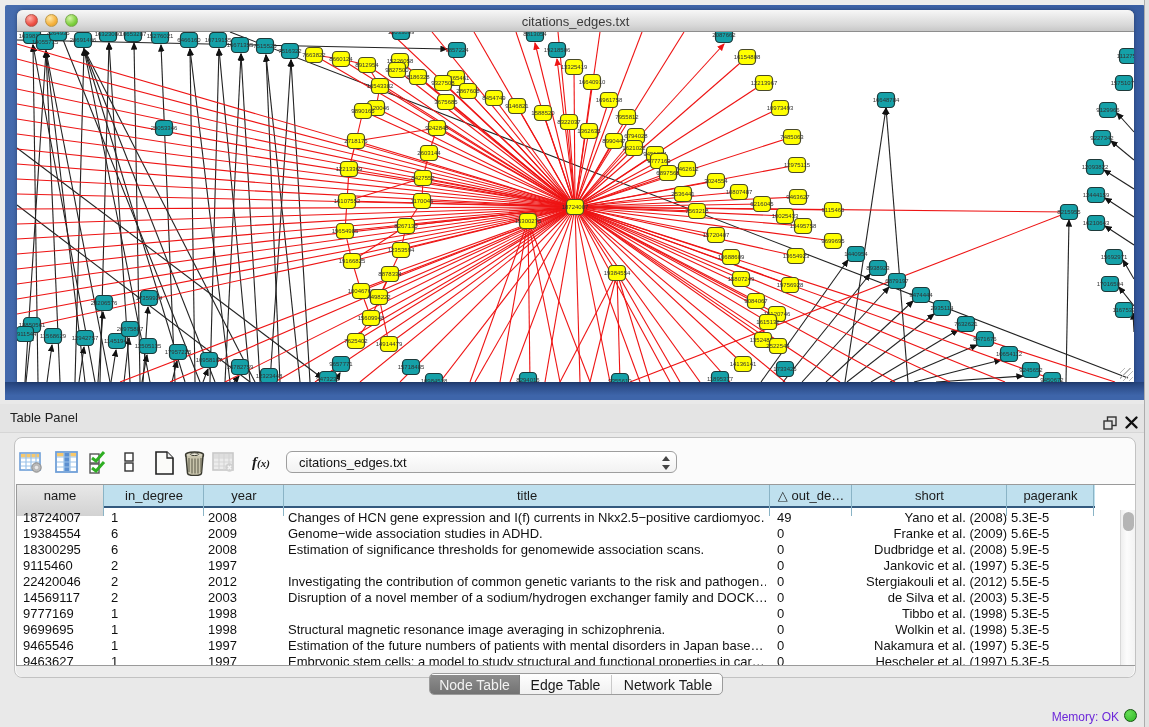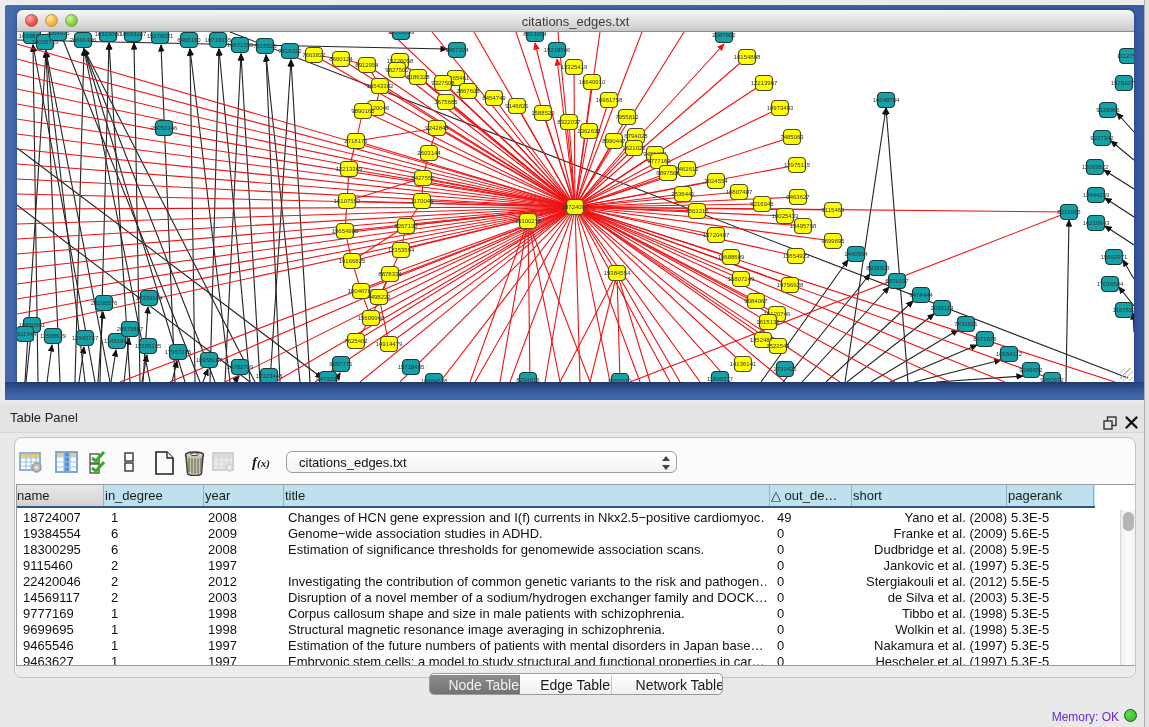--- a/index.html
+++ b/index.html
@@ -19,32 +19,32 @@
 #tphead .t{position:absolute;left:10px;top:6px;font-size:13px;color:#222}
 #flick{position:absolute;right:32px;top:12px;width:14px;height:14px}
 #closex{position:absolute;right:10px;top:11px;width:15px;height:15px}
 #panel{position:absolute;left:14px;top:37px;width:1122px;height:241px;background:#fbfbfb;border:1px solid #c2c2c2;border-radius:8px}
 .tbi{position:absolute;top:450px}
 #dd{position:absolute;left:286px;top:451px;width:391px;height:22px;border:1px solid #9e9e9e;border-radius:6px;background:linear-gradient(#fff,#f2f2f2);font-size:13px;color:#111;line-height:21px;padding-left:12px}
 #dd svg{position:absolute;right:5px;top:3px}
 
 #tbl{position:absolute;left:16px;top:484px;width:1119px;height:182px;background:#fff;border:1px solid #9a9a9a;border-right:none;overflow:hidden}
 #thead{position:absolute;left:0;top:0;width:1078px;height:23px;background:#bfe0ee;border-bottom:2px solid #33597e}
-#thead .th{position:absolute;top:0;height:21px;font-size:13px;color:#1b1b1b;line-height:21px;border-right:1px solid #8ab4c6}
+#thead .th{position:absolute;top:0;height:31px;font-size:13px;color:#1b1b1b;text-align:center;line-height:21px;border-right:1px solid #8ab4c6}
 #tbody{position:absolute;left:0;top:25px;width:1119px}
 .tr{position:relative;height:16px;font-size:13px;color:#101010;white-space:nowrap}
 .c{position:absolute;top:0;height:16px;line-height:16px;overflow:hidden}
 .c0{left:6px;width:95px}.c1{left:94px;width:90px}.c2{left:191px;width:72px}
 .c3{left:271px;width:478px}.c4{left:760px;width:73px}.c5{left:840px;width:150px;text-align:right}
 .c6{left:994px;width:80px}
 #vsb{position:absolute;left:1103px;top:25px;width:16px;height:157px;background:linear-gradient(90deg,#efefef,#fcfcfc 40%,#f2f2f2);border-left:1px solid #d9d9d9}
 #vsb .th{position:absolute;left:2px;top:2px;width:11px;height:19px;border-radius:6px;background:#b5b5b5}
 
 #tabs{position:absolute;left:429px;top:673px;width:294px;height:22px;border:1px solid #9b9b9b;border-radius:5px;background:linear-gradient(#fff,#f0f0f0);font-size:14px;color:#1a1a1a;overflow:hidden}
-#tabs .seg{position:absolute;top:1px;height:22px;line-height:21px;text-align:right}
+#tabs .seg{position:absolute;top:1px;height:22px;line-height:21px;text-align:center}
 #seg1{left:0;width:90px;background:linear-gradient(#8d8d8d,#6e6e6e);color:#f2f2f2;border-right:1px solid #7d7d7d}
 #seg2{left:91px;width:89px}
 #seg3{left:181px;width:113px;border-left:1px solid #c9c9c9}
 #mem{position:absolute;right:30px;top:710px;font-size:12px;color:#6d28d9}
 #memdot{position:absolute;right:12px;top:709px;width:13px;height:13px;border-radius:50%;background:radial-gradient(circle at 35% 30%,#66dd55,#2eb825);border:1.5px solid #14540f}
 #redge{position:absolute;right:0;top:0;width:5px;height:727px;background:#e2e2e2;border-left:1px solid #adadad}
 </style></head>
 <body>
 <div id="page">
  <div id="frame"></div>
@@ -692,21 +692,20 @@
           <div class="c c2">2003</div>
           <div class="c c3">Disruption of a novel member of a sodium/hydrogen exchanger family and DOCK…</div>
           <div class="c c4">0</div>
           <div class="c c5">de Silva et al. (2003)</div>
           <div class="c c6">5.3E-5</div>
         </div>
 <div class="tr">
           <div class="c c0">9777169</div>
           <div class="c c1">1</div>
           <div class="c c2">1998</div>
-          <div class="c c3">Corpus callosum shape and size in male patients with schizophrenia.</div>
           <div class="c c4">0</div>
           <div class="c c5">Tibbo et al. (1998)</div>
           <div class="c c6">5.3E-5</div>
         </div>
 <div class="tr">
           <div class="c c0">9699695</div>
           <div class="c c1">1</div>
           <div class="c c2">1998</div>
           <div class="c c3">Structural magnetic resonance image averaging in schizophrenia.</div>
           <div class="c c4">0</div>

